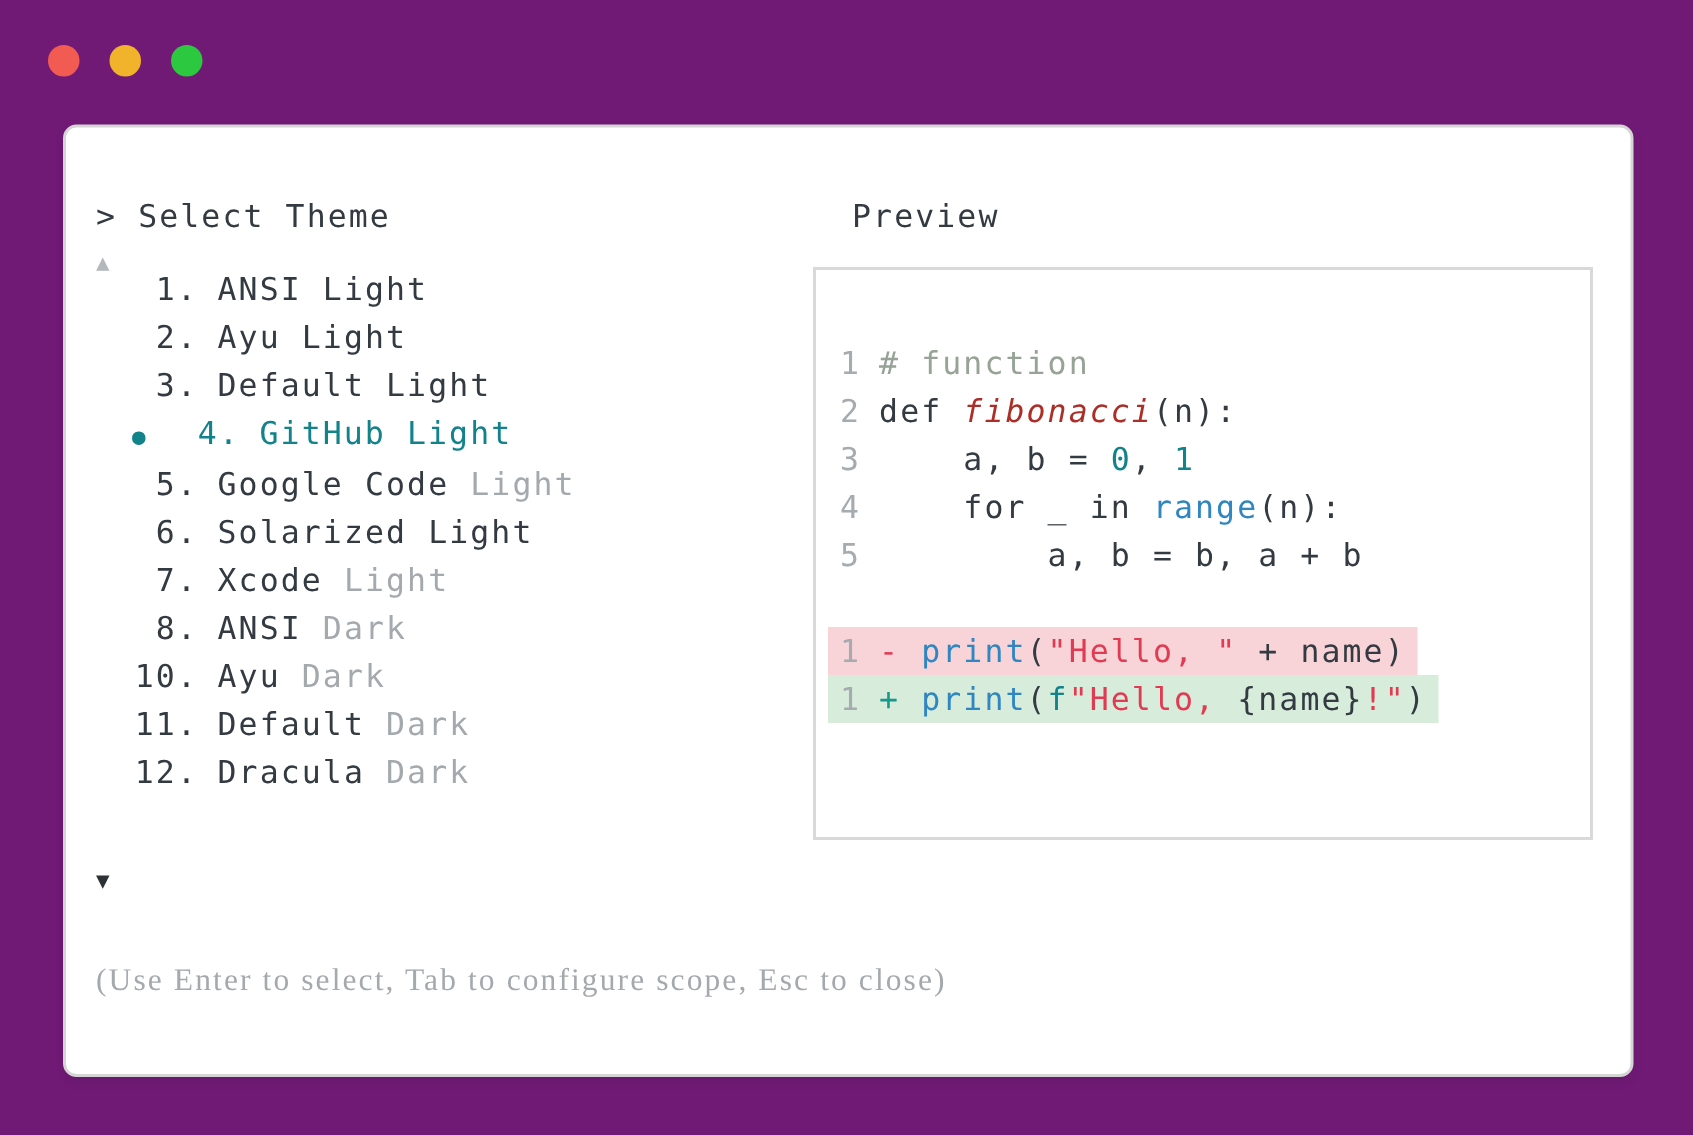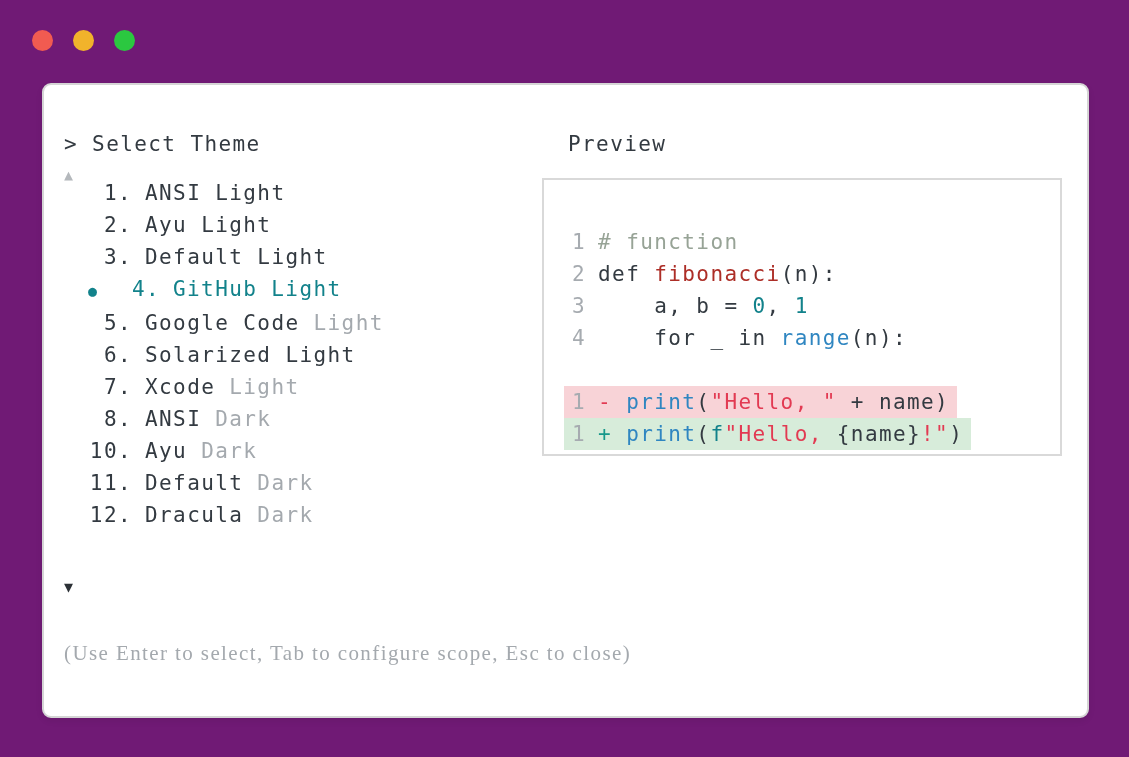--- a/index.html
+++ b/index.html
@@ -44,32 +44,32 @@
   .scroll-down{position:absolute;left:20px;top:492px;font-size:15px;line-height:20px;color:#2c3136;cursor:pointer;}
 
   .theme-list{position:absolute;left:12px;top:92px;list-style:none;}
   .theme-item{line-height:32px;white-space:pre;cursor:pointer;}
   .theme-item .bullet{display:inline-block;width:32px;padding-left:4px;font-size:15px;color:var(--accent-teal);}
   .theme-item .num{display:inline-block;width:44px;margin-right:13px;text-align:right;}
   .theme-item.selected{color:var(--accent-teal);margin-left:28px;}
   .theme-item .suffix.dim{color:var(--text-dim);}
 
   .preview-box{
-    position:absolute;left:498px;top:93px;width:520px;height:278px;
+    position:absolute;left:498px;top:93px;width:520px;height:382px;
     border:2px solid #d9d9d9;background:#fff;
-    padding:46px 0 0 28px;overflow:hidden;
+    padding:46px 0 0 16px;overflow:hidden;
   }
   .code-line{line-height:32px;white-space:pre;width:max-content;}
   .code-line .linenum{display:inline-block;min-width:14px;margin-right:12px;color:var(--linenum-gray);text-align:right;}
   .code-line.removed{background:var(--removed-bg);margin-left:-8px;padding:0 8px 0 8px;}
   .code-line.added{background:var(--added-bg);margin-left:-8px;padding:0 8px 0 8px;}
 
   .tok-plain{color:var(--text-dark);}
   .tok-comment{color:var(--comment-green);}
-  .tok-func{color:var(--func-red);}
+  .tok-func{color:var(--func-red);font-style:italic;}
   .tok-number{color:var(--accent-teal);}
   .tok-builtin{color:var(--builtin-blue);}
   .tok-string{color:var(--string-red);}
   .tok-fprefix{color:var(--accent-teal);}
   .tok-diff-minus{color:var(--string-red);}
   .tok-diff-plus{color:var(--diff-plus-teal);}
 
   .hint{position:absolute;left:20px;top:553px;line-height:30px;color:var(--text-dim);white-space:pre;font-family:Liberation Serif, serif;}
 </style>
 </head>
@@ -105,20 +105,21 @@
         <li class="theme-item"><span class="bullet"></span><span class="num">12.</span><span class="name">Dracula </span><span class="suffix dim">Dark</span></li>
       </ul>
 
     <div class="scroll-down">▼</div>
 
     <div class="preview-box" id="preview-box">
         <div class="code-line"><span class="linenum">1</span><span class="code"><span class="tok-comment"># function</span></span></div>
         <div class="code-line"><span class="linenum">2</span><span class="code"><span class="tok-plain">def </span><span class="tok-func">fibonacci</span><span class="tok-plain">(n):</span></span></div>
         <div class="code-line"><span class="linenum">3</span><span class="code"><span class="tok-plain">    a, b = </span><span class="tok-number">0</span><span class="tok-plain">, </span><span class="tok-number">1</span></span></div>
         <div class="code-line"><span class="linenum">4</span><span class="code"><span class="tok-plain">    for _ in </span><span class="tok-builtin">range</span><span class="tok-plain">(n):</span></span></div>
+        <div class="code-line"><span class="linenum">5</span><span class="code"><span class="tok-plain">        a, b = b, a + b</span></span></div>
         <div class="code-line"><span class="linenum"></span><span class="code"></span><span> </span></div>
         <div class="code-line removed"><span class="linenum">1</span><span class="code"><span class="tok-diff-minus">- </span><span class="tok-builtin">print</span><span class="tok-plain">(</span><span class="tok-string">"Hello, "</span><span class="tok-plain"> + name)</span></span></div>
         <div class="code-line added"><span class="linenum">1</span><span class="code"><span class="tok-diff-plus">+ </span><span class="tok-builtin">print</span><span class="tok-plain">(</span><span class="tok-fprefix">f</span><span class="tok-string">"Hello, </span><span class="tok-plain">{name}</span><span class="tok-string">!"</span><span class="tok-plain">)</span></span></div>
       </div>
 
     <div class="hint">(Use Enter to select, Tab to configure scope, Esc to close)</div>
 
   </div>
 </div>
 

